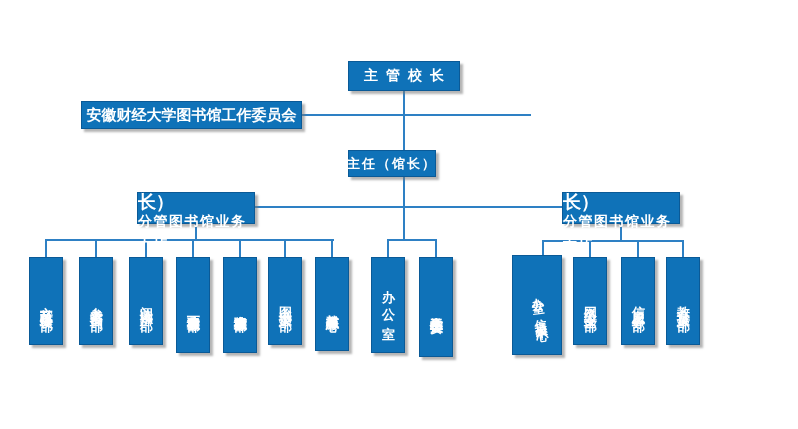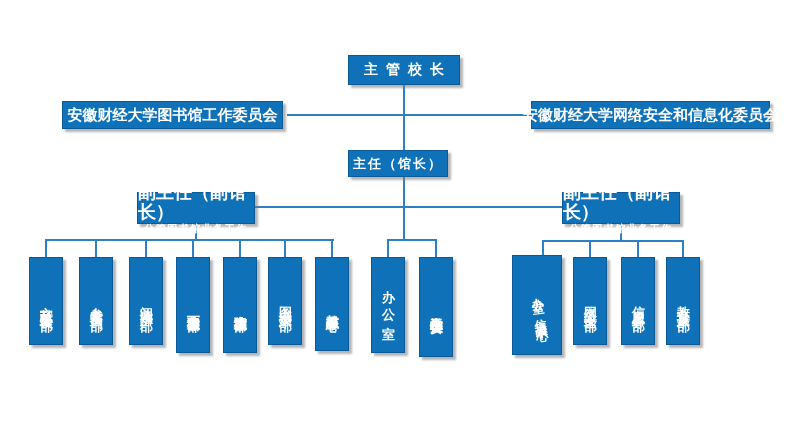--- a/index.html
+++ b/index.html
@@ -5,34 +5,34 @@
   html,body { margin:0; padding:0; background:#ffffff; }
   .canvas { position:relative; width:798px; height:429px; background:#ffffff;
             font-family:"DejaVu Sans", sans-serif; overflow:hidden; }
 
   .box { position:absolute; background:#0f72b8; border:1px solid #0a5a97;
          color:#ffffff; font-weight:bold; box-sizing:border-box;
          display:flex; align-items:center; justify-content:center;
          box-shadow:3px 3px 2px rgba(120,120,120,0.55); }
 
   .hbox { text-align:center; white-space:nowrap; }
-  .president { left:348px; top:55px; width:112px; height:30px;
+  .president { left:348px; top:61px; width:112px; height:30px;
                font-size:14px; letter-spacing:8px; padding-left:8px; }
   .committee { top:101px; height:28px; font-size:15px; }
-  .committee-left  { left:62px;  width:221px; }
+  .committee-left  { left:81px;  width:221px; }
   .committee-right { left:531px; width:239px; }
-  .director { left:348px; top:150px; width:100px; height:27px;
+  .director { left:348px; top:150px; width:88px; height:27px;
               font-size:13px; letter-spacing:2px; }
 
   .deputy { top:192px; width:118px; height:32px; flex-direction:column;
             line-height:1.15; }
   .deputy-left  { left:137px; }
   .deputy-right { left:562px; }
   .deputy .t1 { font-size:18px; }
-  .deputy .t2 { font-size:10px; letter-spacing:1.5px; }
+  .deputy .t2 { font-size:14px; letter-spacing:1.5px; }
 
   .vbox { top:257px; width:34px; font-size:13px;
           writing-mode:vertical-rl; text-orientation:upright;
           letter-spacing:3px; padding-top:4px; }
   .spread span { letter-spacing:18px; }
   .tight { letter-spacing:0.5px; }
 
   .itfirst { left:512px; top:255px; width:50px; height:100px; }
   .cols { writing-mode:vertical-rl; text-orientation:upright;
           font-size:12px; letter-spacing:2px; line-height:1.9;
@@ -74,23 +74,20 @@
   <div class="line lv" style="left:682px; top:240px; height:17px;"></div>
 
   <div class="box hbox president">
     <span>主管校长</span>
   </div>
 
   <div class="box hbox committee committee-left">
     <span>安徽财经大学图书馆工作委员会</span>
   </div>
 
-  <div class="box hbox committee committee-right">
-    <span>安徽财经大学网络安全和信息化委员会</span>
-  </div>
 
   <div class="box hbox director">
     <span>主任（馆长）</span>
   </div>
 
   <div class="box deputy deputy-left">
     <span class="t1">副主任（副馆长）</span>
     <span class="t2">分管图书馆业务工作</span>
   </div>
 

